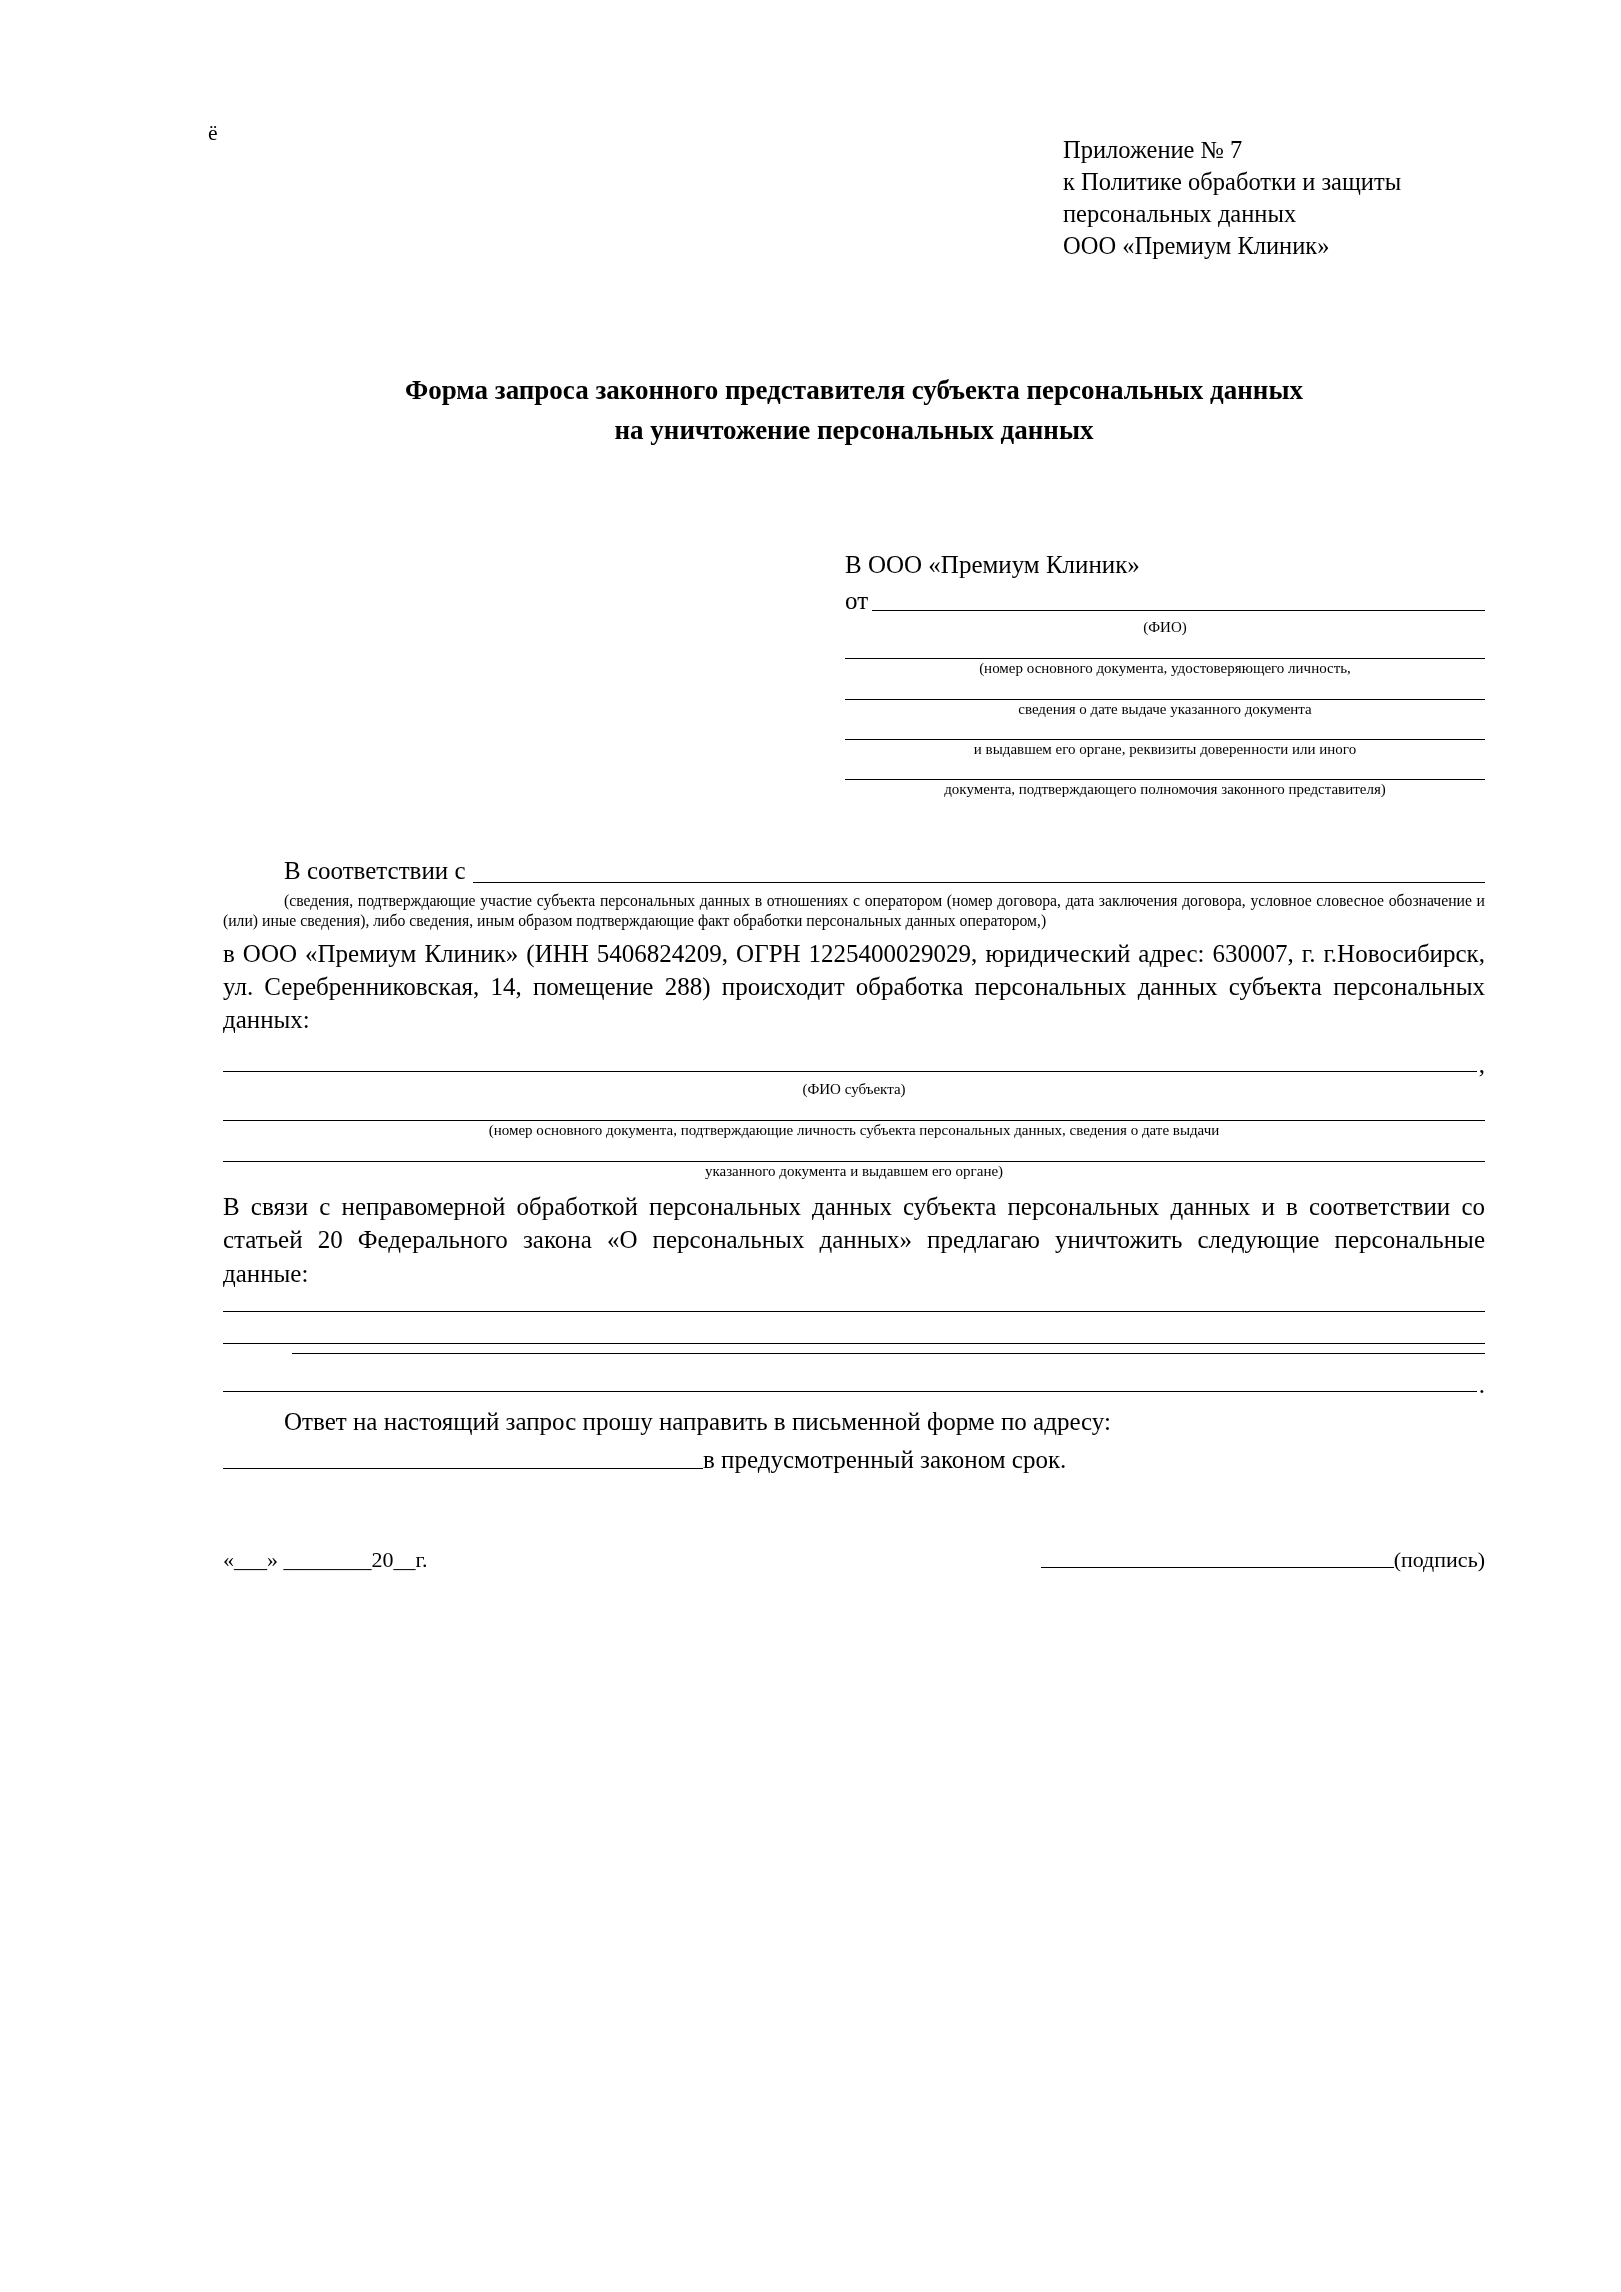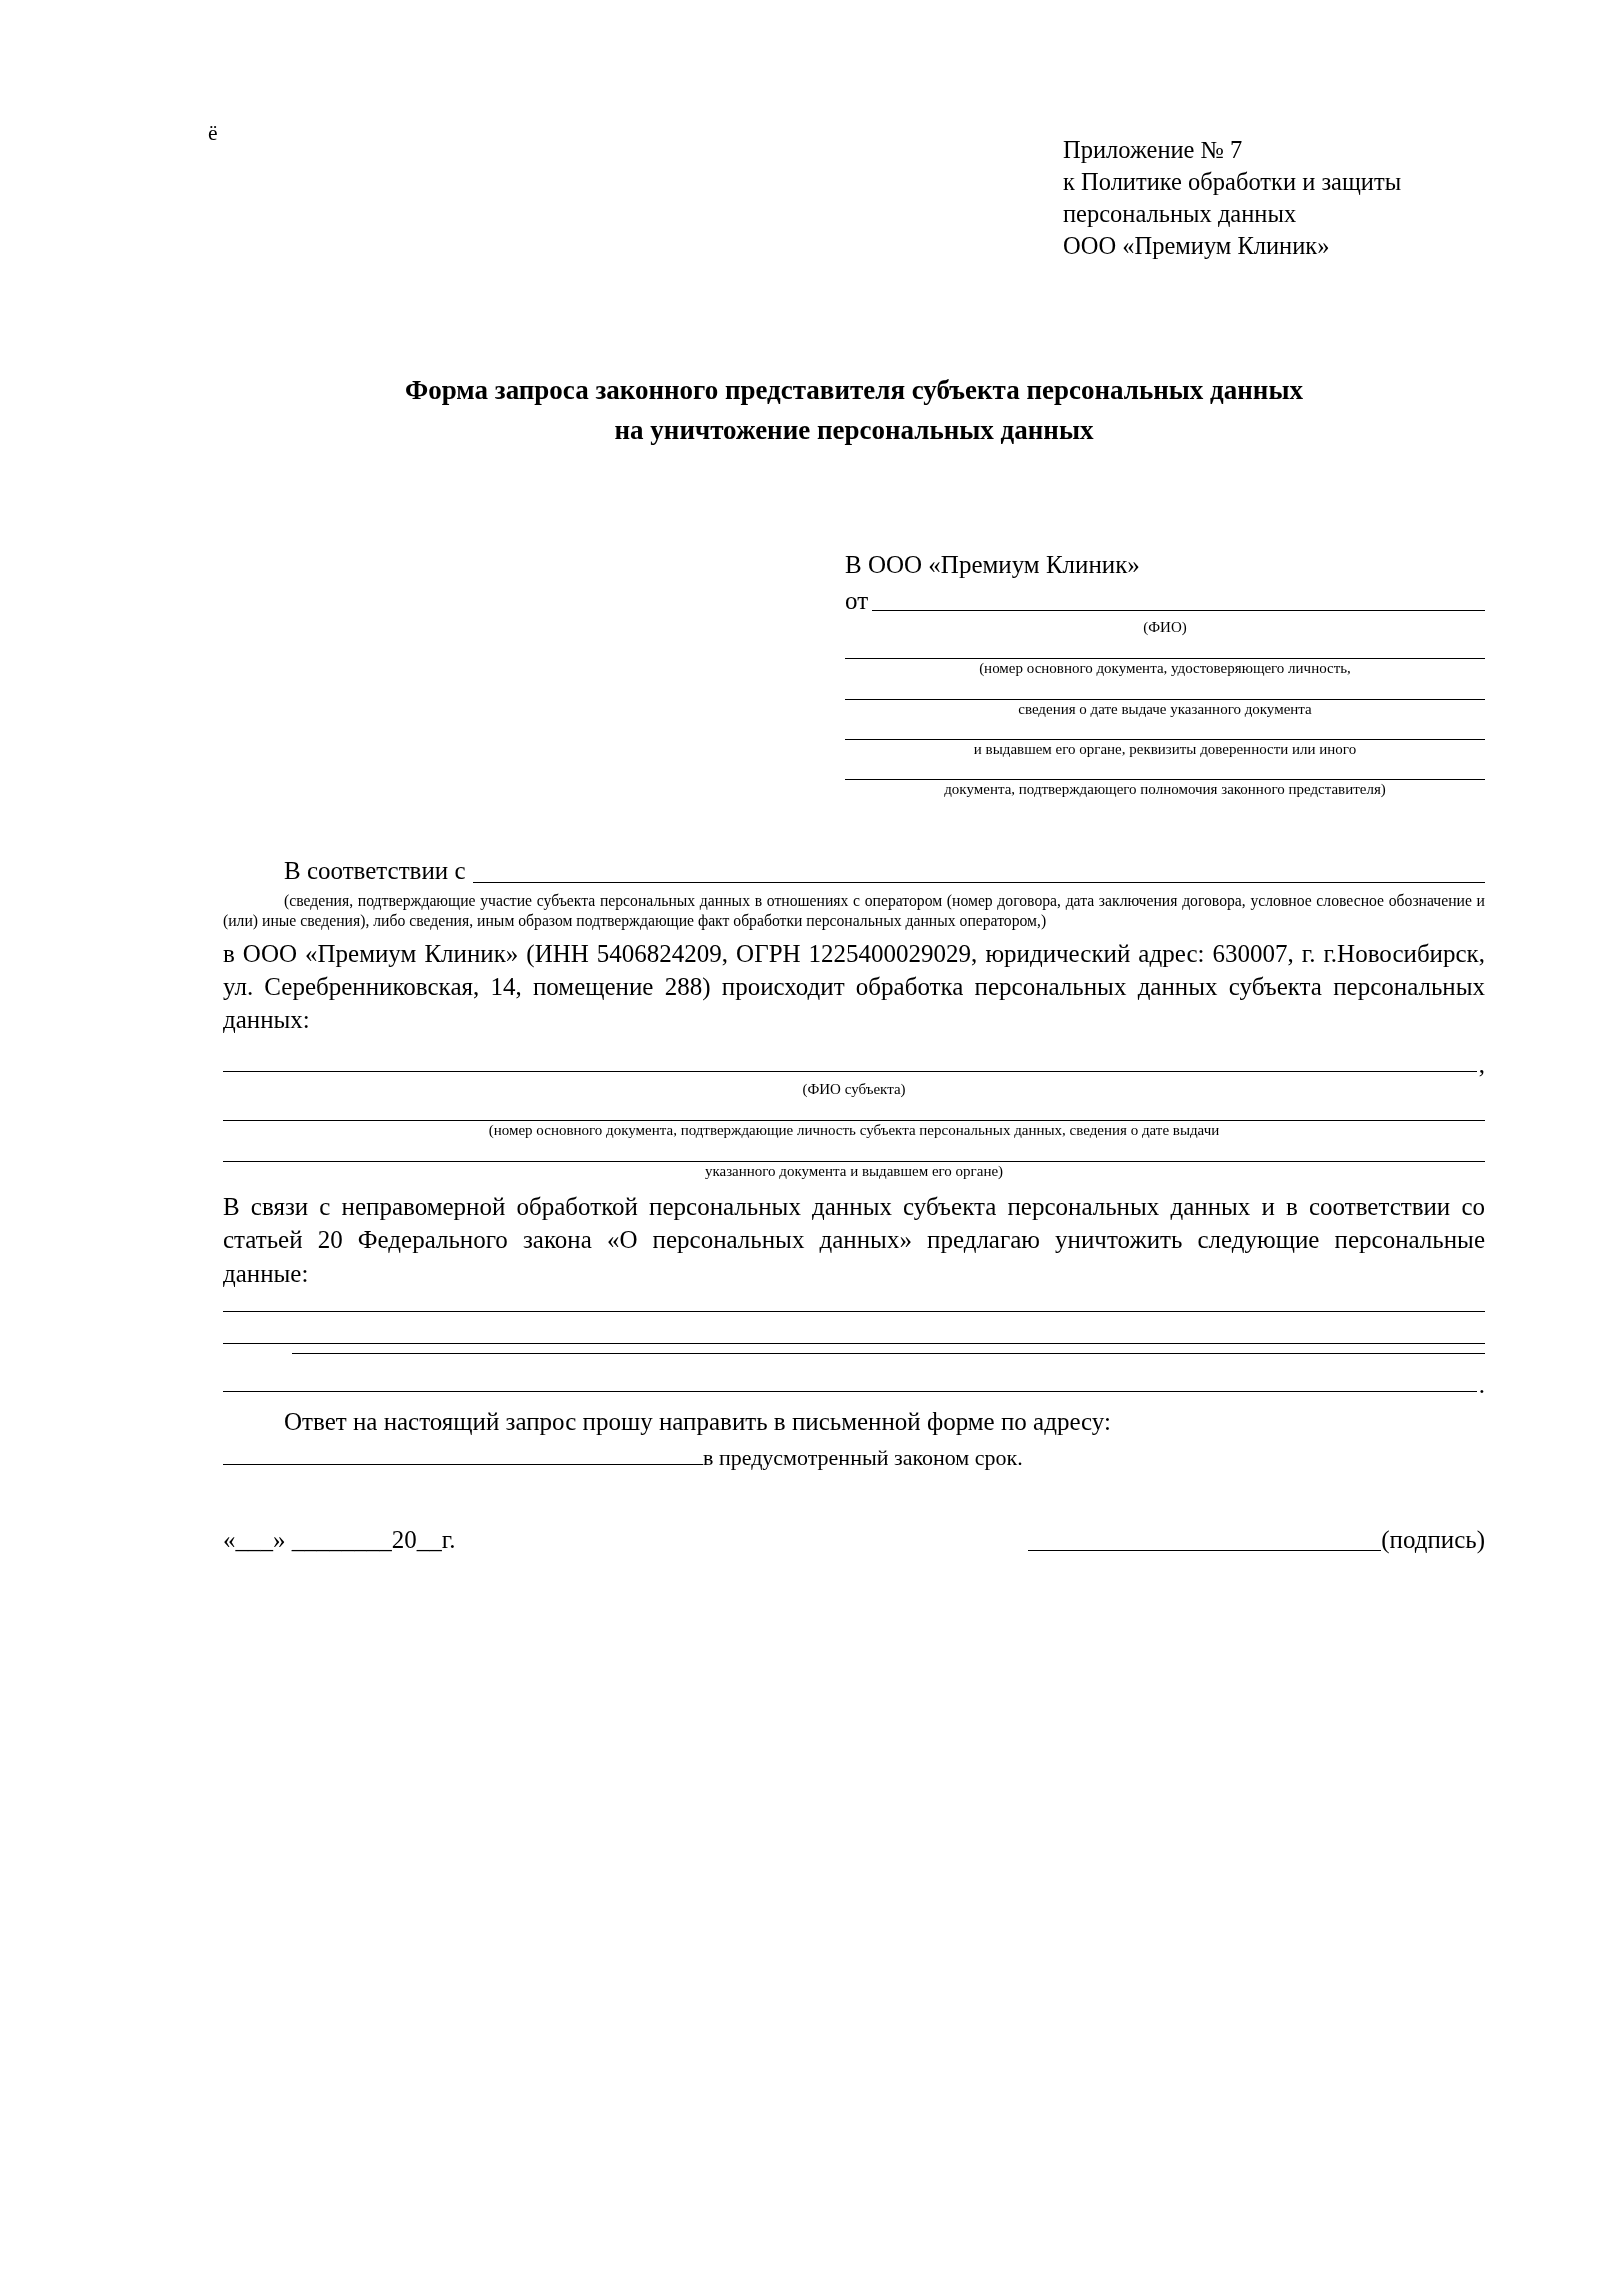--- a/index.html
+++ b/index.html
@@ -118,24 +118,24 @@
   .para .ind { display: inline-block; width: 61px; }
 
   .rule-row {
     display: flex;
     align-items: flex-end;
     margin-top: 15.7px;
   }
   .rule-row .tail { font-size: 25px; line-height: 1; margin-left: 2px; }
 
   .sign-row {
-    margin-top: 53px;
-    display: flex;
-    align-items: flex-end;
-    font-size: 25px;
+    margin-top: 71px;
+    display: flex;
+    align-items: flex-end;
+    font-size: 22px;
     text-align: right;
   }
   .sign-left { white-space: nowrap; }
   .sign-spacer { flex: 1; }
   .sign-right { display: flex; align-items: flex-end; }
   .sign-rule {
     width: 353px;
     border-bottom: 1.6px solid #000;
     height: 0;
     margin-bottom: 5.9px;
@@ -239,21 +239,21 @@
 
       <div class="rule-row" style="margin-top:13.7px">
         <span class="rule"></span>
         <span class="tail">.</span>
       </div>
 
       <div class="para justify-all" style="margin-top:7.8px"><span class="ind"></span><span>Ответ на настоящий запрос прошу направить в письменной форме по адресу:</span></div>
 
       <div class="inline-row" style="margin-top:7.8px">
         <span class="rule" style="flex:0 0 480px"></span>
-        <span style="font-size:22px; line-height:1.1">в предусмотренный законом срок.</span>
+        <span style="font-size:25px; line-height:1.1">в предусмотренный законом срок.</span>
       </div>
 
       <div class="sign-row">
         <span class="sign-left">«___» ________20__г.</span>
         <span class="sign-spacer"></span>
         <span class="sign-right">
           <span class="sign-rule"></span>
           <span>(подпись)</span>
         </span>
       </div>

